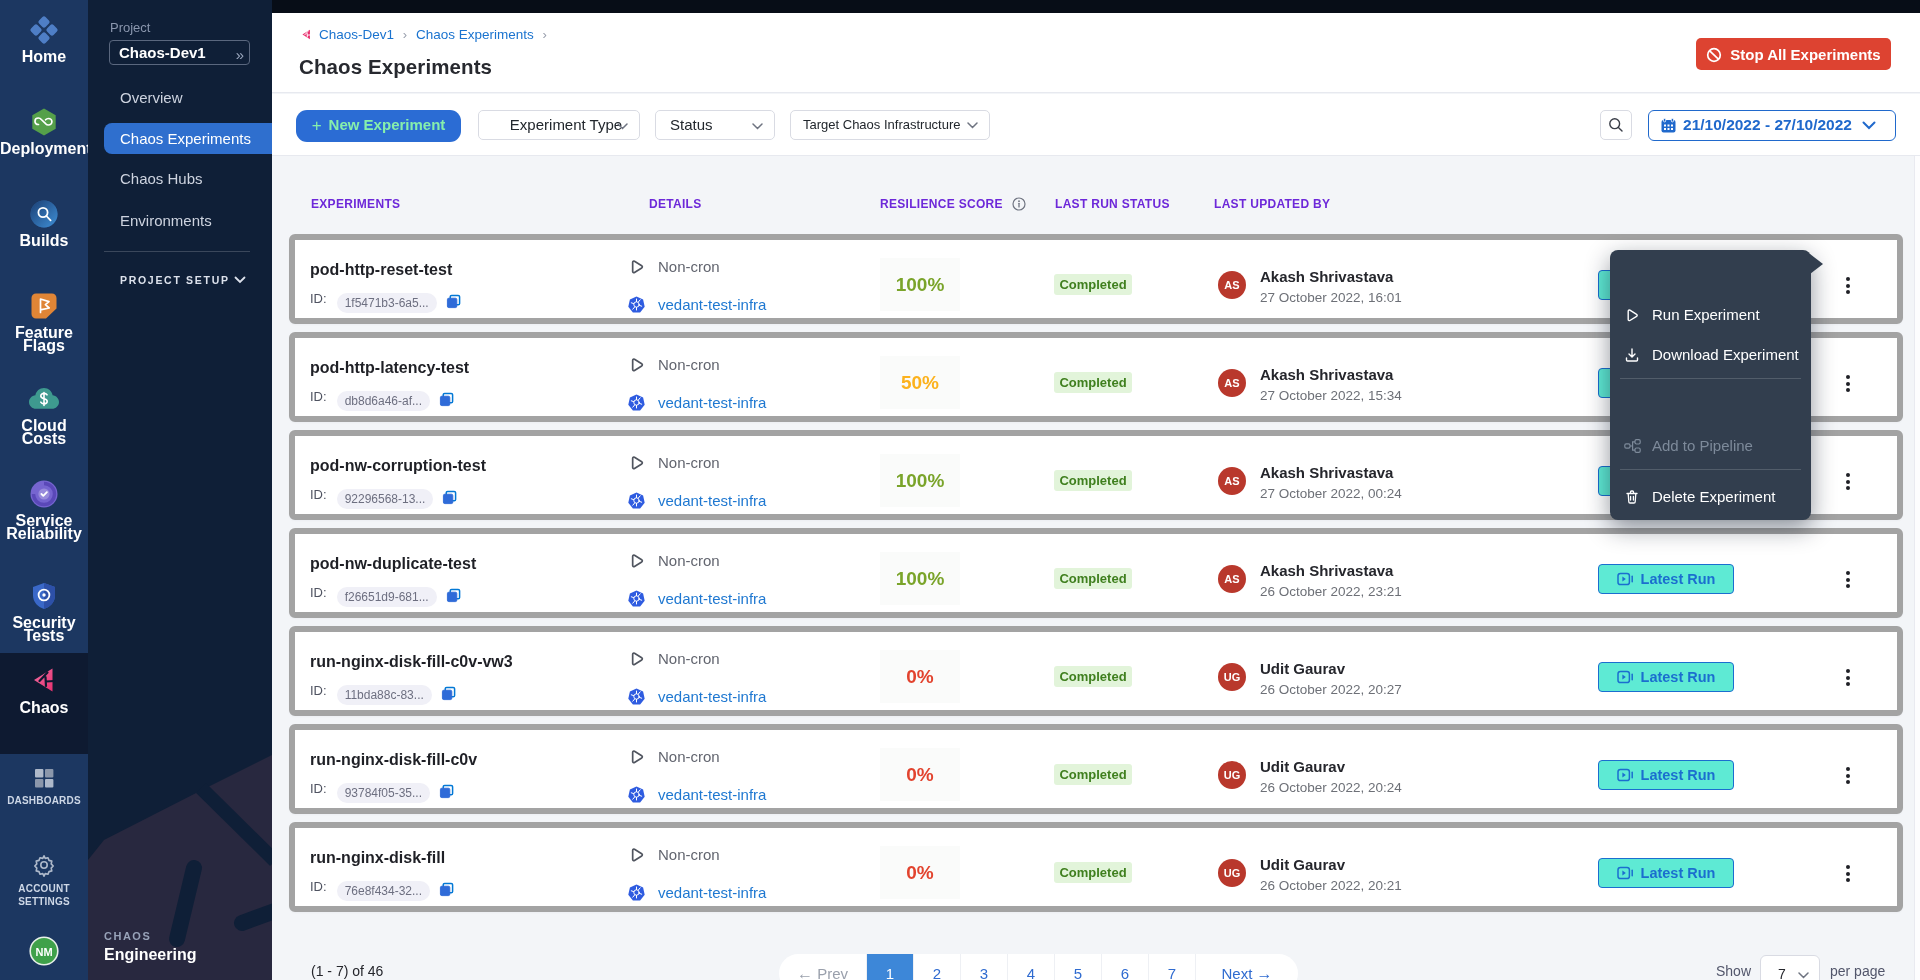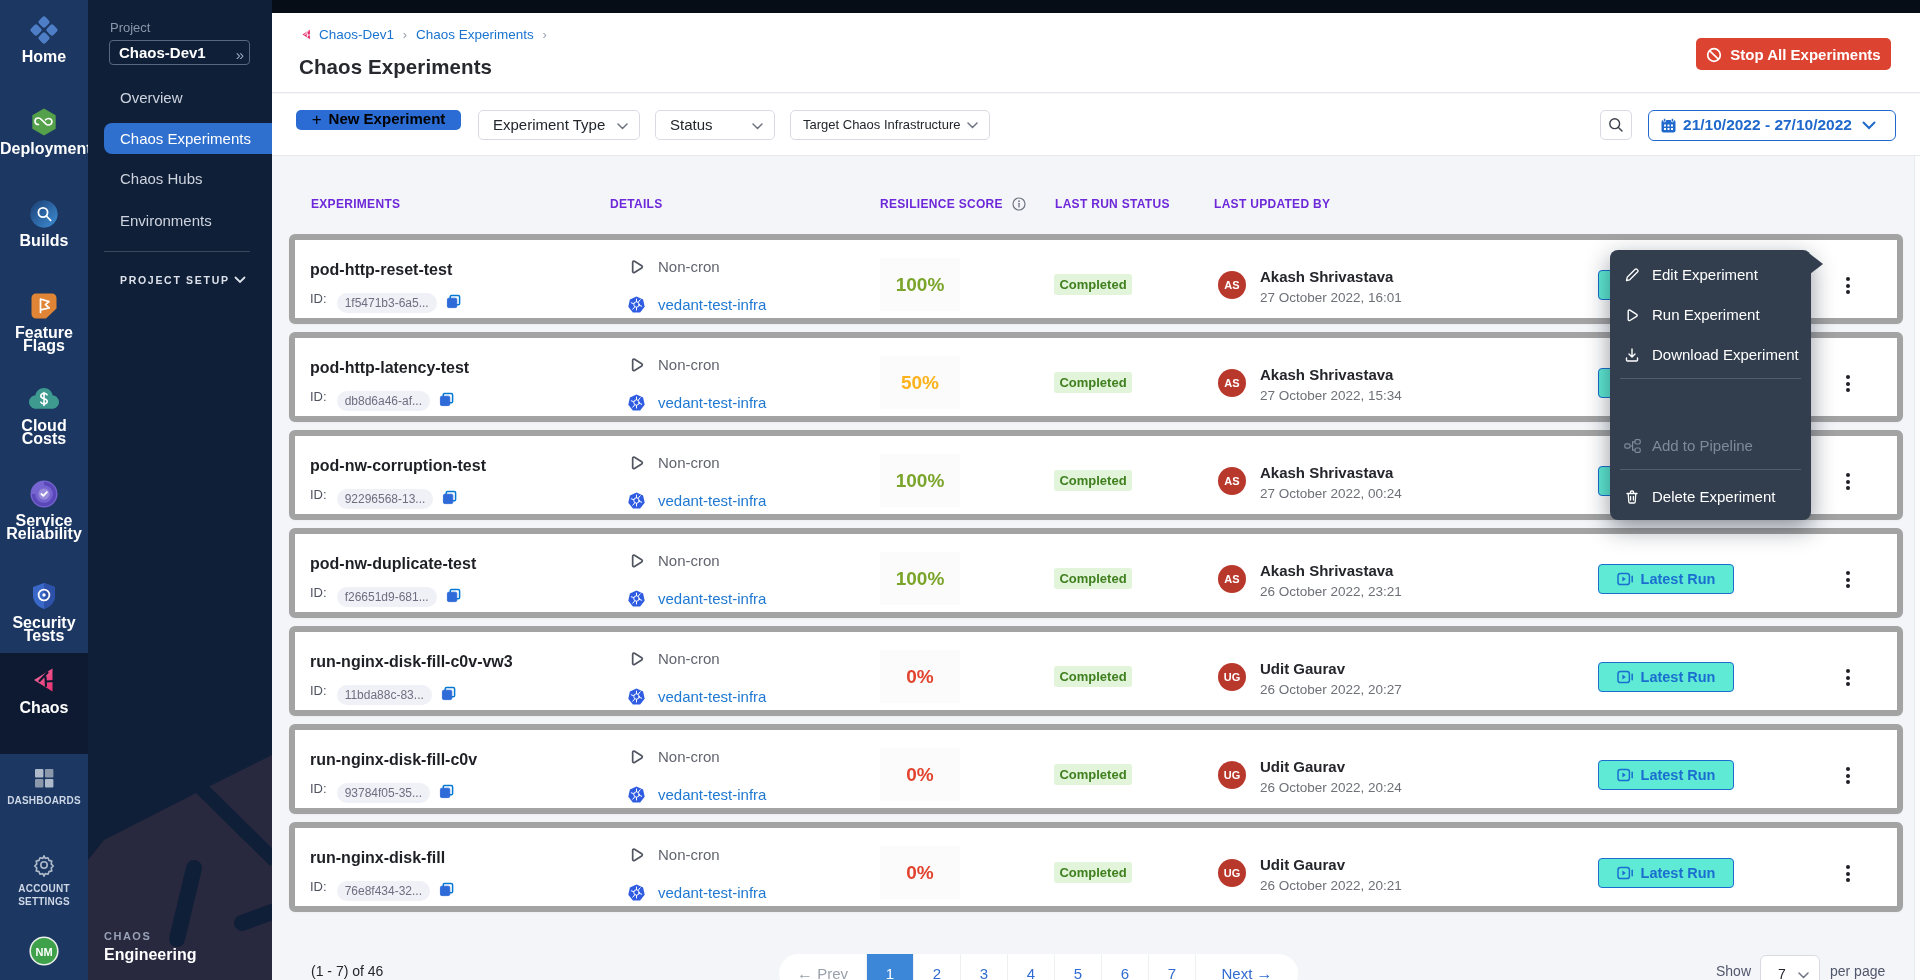--- a/index.html
+++ b/index.html
@@ -29,21 +29,21 @@
 
 #main { position:absolute; left:272px; top:0; width:1648px; height:980px; background:#f3f5f8; border-radius:0 0 12px 0; overflow:hidden;margin-top:13px; }
 #hdr { position:absolute; left:0; top:0; width:1648px; height:80px; background:#fff; border-bottom:1px solid #e7e9ef; }
 #crumb { position:absolute; left:28px; top:14px; font-size:13.5px; color:#1a73cf; }
 #crumb .sep { color:#9aa0ae; margin:0 5px; font-size:13px; }
 #title { position:absolute; left:27px; top:42px; font-size:20.5px; font-weight:700; color:#27292f; letter-spacing:.1px; }
 #stopbtn { position:absolute; left:1424px; top:25px; width:195px; height:32px; background:#dd4331; border:none; border-radius:5px; color:#fff; font-size:15px; font-weight:700; font-family:inherit; }
 #stopbtn svg { vertical-align:-3px; margin-right:8px; }
 
 #toolbar { position:absolute; left:0; top:81px; width:1648px; height:62px; background:#fff; border-bottom:1px solid #e7e9ef; }
-#newbtn { position:absolute; left:24px; top:16px; width:165px; height:20px; background:#2b6cd4; border:none; border-radius:5px; color:#000000; font-size:15px; font-weight:700; font-family:inherit; }
+#newbtn { position:absolute; left:24px; top:16px; width:165px; height:32px; background:#2b6cd4; border:none; border-radius:11px; color:#86efac; font-size:15px; font-weight:700; font-family:inherit; }
 .drop { position:absolute; top:16px; height:30px; background:#fff; border:1px solid #d9dbe3; border-radius:5px; font-size:15px; color:#22272d; line-height:28px; padding-left:14px; }
 .drop .chev { position:absolute; right:11px; top:0; color:#6f7481; }
 #search { position:absolute; left:1328px; top:16px; width:32px; height:30px; border:1px solid #d9dbe3; border-radius:5px; background:#fff; text-align:center; padding-top:6px; }
 #datebtn { position:absolute; left:1376px; top:16px; width:248px; height:31px; border:1.6px solid #2069cc; border-radius:6px; background:#fff; color:#2069cc; font-size:15.5px; font-weight:700; line-height:28px; text-align:center; }
 #datebtn svg { vertical-align:-3px; margin-right:7px; }
 
 
 .th { position:absolute; top:184px; font-size:12px; font-weight:700; color:#6d28d9; letter-spacing:.3px; }
 
 .card { position:absolute; left:17px; width:1614px; height:90px; background:#fff; border:6px solid #a3a3a3; border-radius:6px; box-shadow:0 1px 2px rgba(40,41,61,.03); }
@@ -235,21 +235,21 @@
         </svg>Chaos-Dev1 <span class="sep">›</span> Chaos Experiments <span class="sep">›</span></div>
     <div id="title">Chaos Experiments</div>
     <button id="stopbtn"><svg width="16" height="16" viewBox="0 0 16 16" fill="none">
           <circle cx="8" cy="8" r="6.3" stroke="#fff" stroke-width="1.7"></circle>
           <path d="M3.7 3.9l8.7 8.3" stroke="#fff" stroke-width="1.7"></path>
         </svg>Stop All Experiments</button>
   </div>
 
   <div id="toolbar">
     <button id="newbtn"><span style="font-size:17px; font-weight:400; vertical-align:-1px; margin-right:7px;">+</span>New Experiment</button>
-    <div class="drop" style="left:206px; width:162px;">Experiment Type<span class="chev"><svg width="11" height="7" viewBox="0 0 11 7" fill="none">
+    <div class="drop" style="left:206px; width:162px;text-align:center;">Experiment Type<span class="chev"><svg width="11" height="7" viewBox="0 0 11 7" fill="none">
             <path d="M1 1l4.5 4.5L10 1" stroke="#6f7481" stroke-width="1.5" stroke-linecap="round"></path>
           </svg></span></div>
     <div class="drop" style="left:383px; width:120px;">Status<span class="chev"><svg width="11" height="7" viewBox="0 0 11 7" fill="none">
             <path d="M1 1l4.5 4.5L10 1" stroke="#6f7481" stroke-width="1.5" stroke-linecap="round"></path>
           </svg></span></div>
     <div class="drop" style="left:518px; width:200px; font-size:13px; padding-left:12px;">Target Chaos Infrastructure<span class="chev"><svg width="11" height="7" viewBox="0 0 11 7" fill="none">
             <path d="M1 1l4.5 4.5L10 1" stroke="#6f7481" stroke-width="1.5" stroke-linecap="round"></path>
           </svg></span></div>
     <div id="search"><svg width="16" height="16" viewBox="0 0 16 16" fill="none">
           <circle cx="6.7" cy="6.7" r="4.9" stroke="#3a3e48" stroke-width="1.4"></circle>
@@ -266,21 +266,21 @@
             <rect x="3" y="10" width="2" height="2"></rect>
             <rect x="6.5" y="10" width="2" height="2"></rect>
             <rect x="10" y="10" width="2" height="2"></rect>
           </g>
         </svg>21/10/2022 - 27/10/2022<svg width="14" height="9" viewBox="0 0 14 9" fill="none" style="vertical-align:0; margin-left:10px;">
           <path d="M1.5 1.5L7 7l5.5-5.5" stroke="#2069cc" stroke-width="2" stroke-linecap="round"></path>
         </svg></div>
   </div>
 
   <div class="th" style="left:39px;">EXPERIMENTS</div>
-  <div class="th" style="left:338px;">DETAILS</div>
+  <div class="th" style="left:377px;">DETAILS</div>
   <div class="th" style="left:608px;">RESILIENCE SCORE <svg width="14" height="14" viewBox="0 0 14 14" fill="none" style="vertical-align:-3px; margin-left:6px;">
         <circle cx="7" cy="7" r="6" stroke="#6f7481" stroke-width="1.2"></circle>
         <path d="M7 6.3v3.6" stroke="#6f7481" stroke-width="1.3" stroke-linecap="round"></path>
         <circle cx="7" cy="4.2" r=".9" fill="#6f7481"></circle>
       </svg></div>
   <div class="th" style="left:783px;">LAST RUN STATUS</div>
   <div class="th" style="left:942px;">LAST UPDATED BY</div>
 
   <div class="card" style="top:221px">
     <div class="xname">pod-http-reset-test</div>
@@ -522,26 +522,20 @@
   </div>
   <div id="pgshow">Show</div>
   <div id="pgsel">7<span class="chev"><svg width="11" height="7" viewBox="0 0 11 7" fill="none">
           <path d="M1 1l4.5 4.5L10 1" stroke="#6f7481" stroke-width="1.5" stroke-linecap="round"></path>
         </svg></span></div>
   <div id="perpage">per page</div>
 </div>
 
 <div id="menu">
   <div class="beak"></div>
-  <div class="mi" style="top:5px">
-      <svg width="16" height="16" viewBox="0 0 16 16" fill="none" stroke="#fff" stroke-width="1.3">
-        <path d="M2.5 13.5l.7-3.2 8-8a1.2 1.2 0 011.7 0l.8.8a1.2 1.2 0 010 1.7l-8 8z" stroke-linejoin="round"></path>
-      </svg>
-      <span>Edit Experiment</span>
-    </div>
   <div class="mi" style="top:45px">
       <svg width="16" height="16" viewBox="0 0 16 16" fill="none" stroke="#fff" stroke-width="1.4">
         <path d="M4.2 3.2c0-.9.95-1.4 1.7-1L12.6 6.3c.8.45.8 1.6 0 2.05L5.9 12.5c-.75.42-1.7-.1-1.7-1V3.2z" stroke-linejoin="round" transform="translate(0,1)"></path>
       </svg>
       <span>Run Experiment</span>
     </div>
   <div class="mi" style="top:85px">
       <svg width="16" height="16" viewBox="0 0 16 16" fill="none" stroke="#fff" stroke-width="1.4">
         <path d="M8 2v7.5M5 7l3 3 3-3" stroke-linecap="round" stroke-linejoin="round"></path>
         <path d="M2.5 11v2a1 1 0 001 1h9a1 1 0 001-1v-2" stroke-linecap="round"></path>

